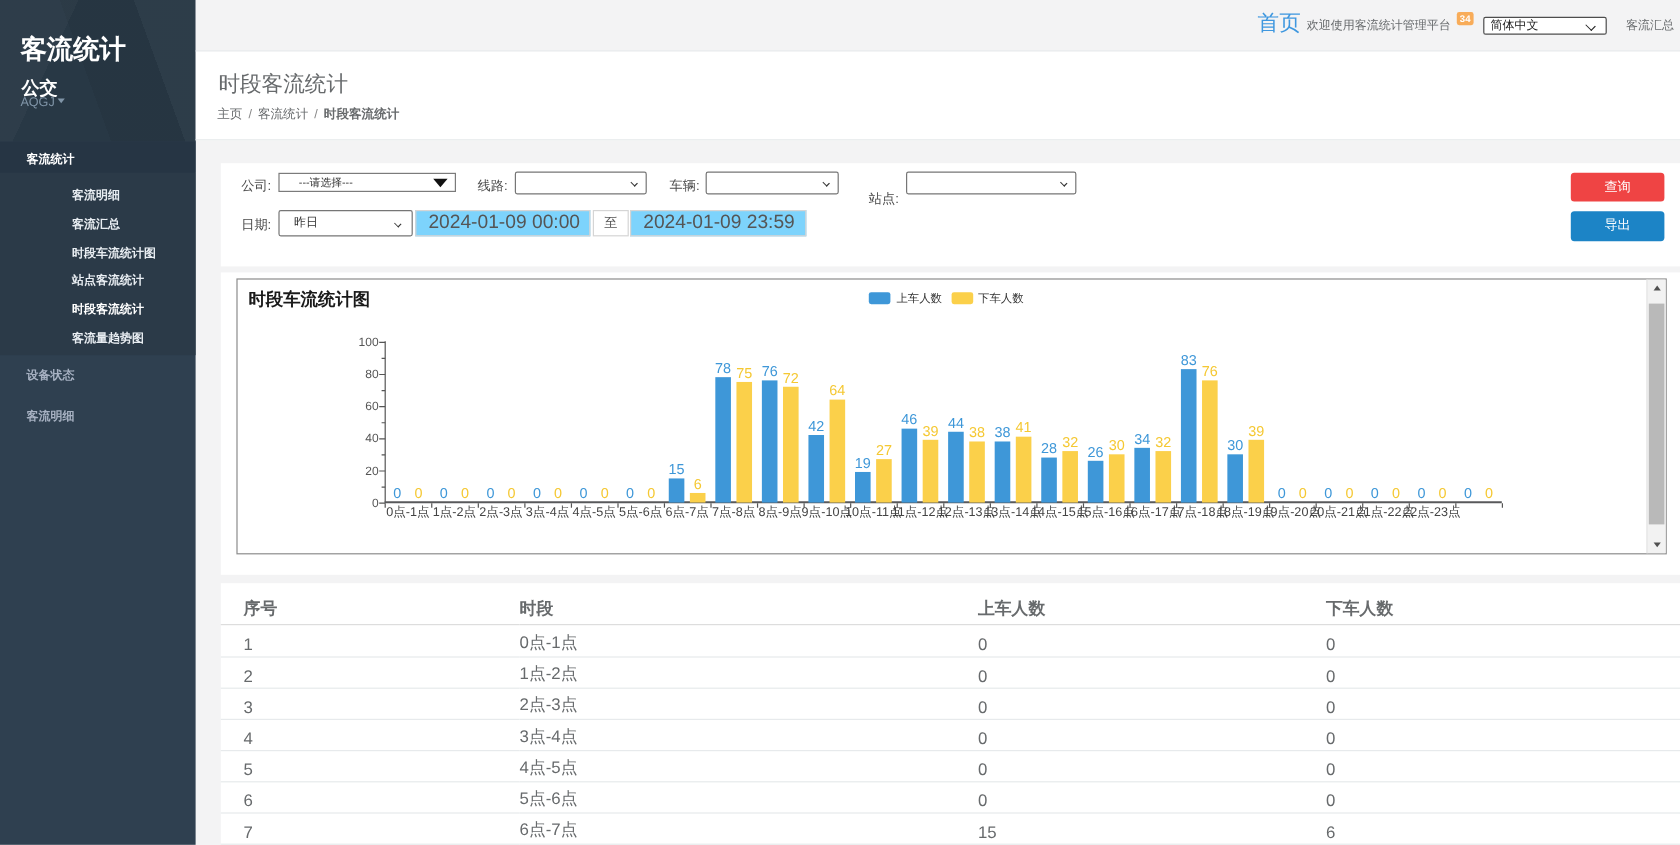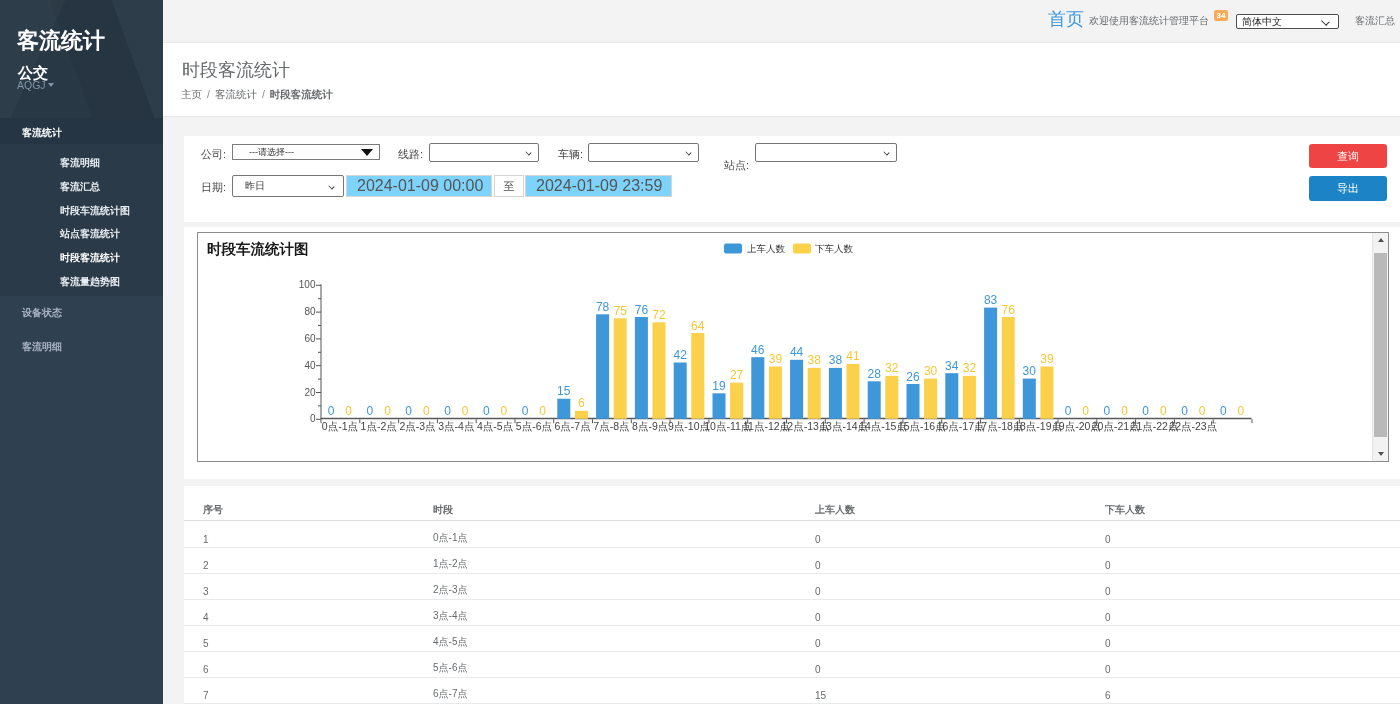--- a/index.html
+++ b/index.html
@@ -46,21 +46,21 @@
 .din{position:absolute;top:175px;height:22px;background:#7dd3fc;border:1px solid #d5d5d5;font-size:16px;color:#555;line-height:20px;padding-left:10px}
 #zhi{position:absolute;left:494px;top:175px;width:30px;height:22px;background:#fff;border:1px solid #d5d5d5;font-size:11px;color:#555;text-align:center;line-height:20px}
 .btn{position:absolute;left:1309px;width:78px;border-radius:3px;color:#fff;font-size:11px;text-align:center}
 #btnq{top:144px;height:24px;background:#ef4444;line-height:24px}
 #btne{top:176px;height:25px;background:#1c84c6;line-height:25px}
 #cbox{position:absolute;left:197px;top:232px;width:1192px;height:230px;border:1px solid #8c8c8c;background:#fff}
 #sbar{position:absolute;left:1372px;top:233px;width:16px;height:228px;background:#f2f2f2;border-left:1px solid #e4e4e4}
 #sbar .tri_u{position:absolute;left:4.5px;top:5px;width:0;height:0;border-left:3.5px solid transparent;border-right:3.5px solid transparent;border-bottom:4.5px solid #505050}
 #sbar .tri_d{position:absolute;left:4.5px;bottom:5px;width:0;height:0;border-left:3.5px solid transparent;border-right:3.5px solid transparent;border-top:4.5px solid #505050}
 #thumb{position:absolute;left:1373.5px;top:253px;width:13px;height:184px;background:#b9b9b9}
-#tpanel table{border-collapse:collapse;width:1216px;table-layout:fixed;font-size:10px;color:#676a6c}
+#tpanel table{border-collapse:collapse;width:1216px;table-layout:fixed;font-size:14px;color:#676a6c}
 #tpanel th{font-weight:bold;text-align:left;height:34px;border-bottom:1px solid #ddd;vertical-align:bottom;padding:0 0 3px 0}
 #tpanel td{height:26px;border-bottom:1px solid #e7eaec;vertical-align:bottom;padding:0 0 2px 0}
 #tpanel .c1{width:249px;padding-left:19px}
 #tpanel .c2{width:382px}
 #tpanel .c3{width:290px}
 #tpanel .c4{width:295px}
 </style></head>
 <body>
 <div id="sidebar">
   <div id="sbhead"></div>

